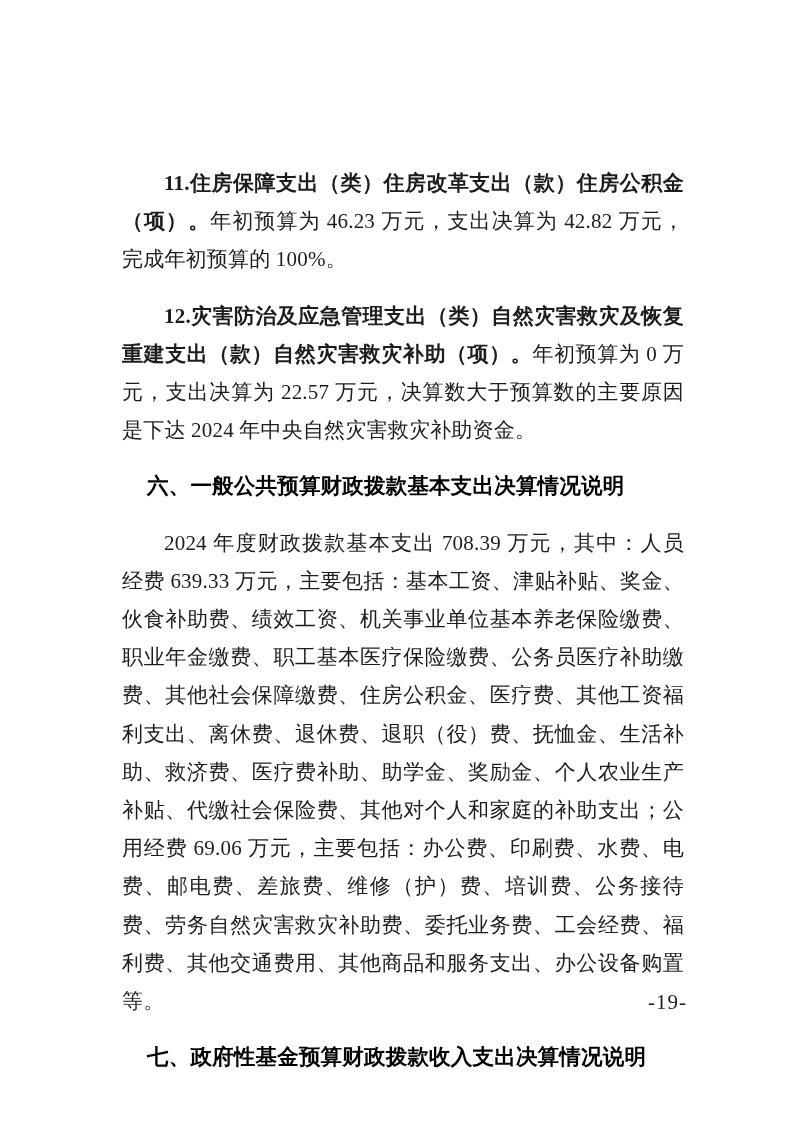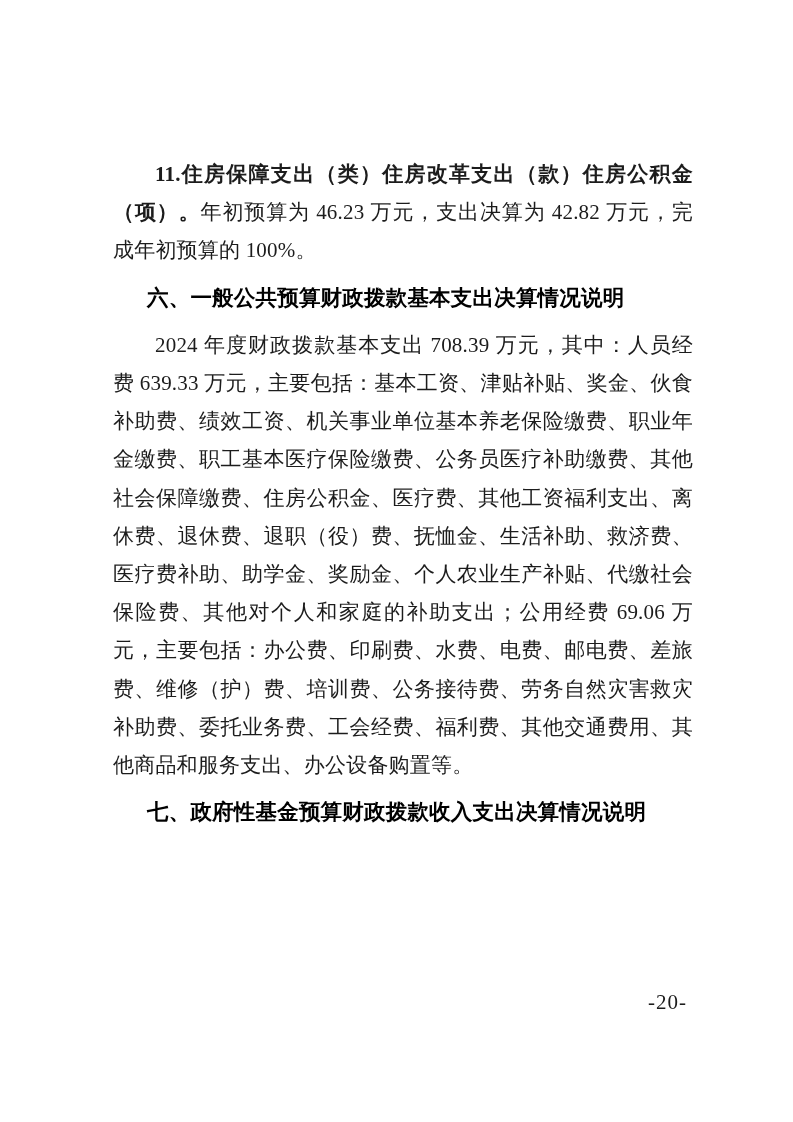--- a/index.html
+++ b/index.html
@@ -21,21 +21,21 @@
     left: 104px;
     top: 146px;
     width: 598px;
     font-size: 21px;
     line-height: 38.2px;
     text-align: justify;
     text-justify: inter-character;
     letter-spacing: 0.2px;
   }
   .para {
-    margin: 9px;
+    margin: 18px;
     text-indent: 2em;
   }
   .para .lead {
     font-weight: 700;
   }
   .heading {
     margin: 0;
     font-size: 21.5px;
     line-height: 38.2px;
     text-indent: 2em;
@@ -58,24 +58,25 @@
   }
 </style>
 </head>
 <body>
 
 <div class="page">
   <div class="content">
 
     <p class="para"><span class="lead">11.住房保障支出（类）住房改革支出（款）住房公积金（项）。</span><span>年初预算为 46.23 万元，支出决算为 42.82 万元，完成年初预算的 100%。</span></p>
 
+    <p class="para"><span class="lead">12.灾害防治及应急管理支出（类）自然灾害救灾及恢复重建支出（款）自然灾害救灾补助（项）。</span><span>年初预算为 0 万元，支出决算为 22.57 万元，决算数大于预算数的主要原因是下达 2024 年中央自然灾害救灾补助资金。</span></p>
 
     <h2 class="heading">六、一般公共预算财政拨款基本支出决算情况说明</h2>
 
     <p class="para">2024 年度财政拨款基本支出 708.39 万元，其中：人员经费 639.33 万元，主要包括：基本工资、津贴补贴、奖金、伙食补助费、绩效工资、机关事业单位基本养老保险缴费、职业年金缴费、职工基本医疗保险缴费、公务员医疗补助缴费、其他社会保障缴费、住房公积金、医疗费、其他工资福利支出、离休费、退休费、退职（役）费、抚恤金、生活补助、救济费、医疗费补助、助学金、奖励金、个人农业生产补贴、代缴社会保险费、其他对个人和家庭的补助支出；公用经费 69.06 万元，主要包括：办公费、印刷费、水费、电费、邮电费、差旅费、维修（护）费、培训费、公务接待费、劳务自然灾害救灾补助费、委托业务费、工会经费、福利费、其他交通费用、其他商品和服务支出、办公设备购置等。</p>
 
     <h2 class="heading">七、政府性基金预算财政拨款收入支出决算情况说明</h2>
 
 
   </div>
 
-  <div class="page-number">-20-</div>
+  <div class="page-number">-19-</div>
 </div>
 
 </body></html>

